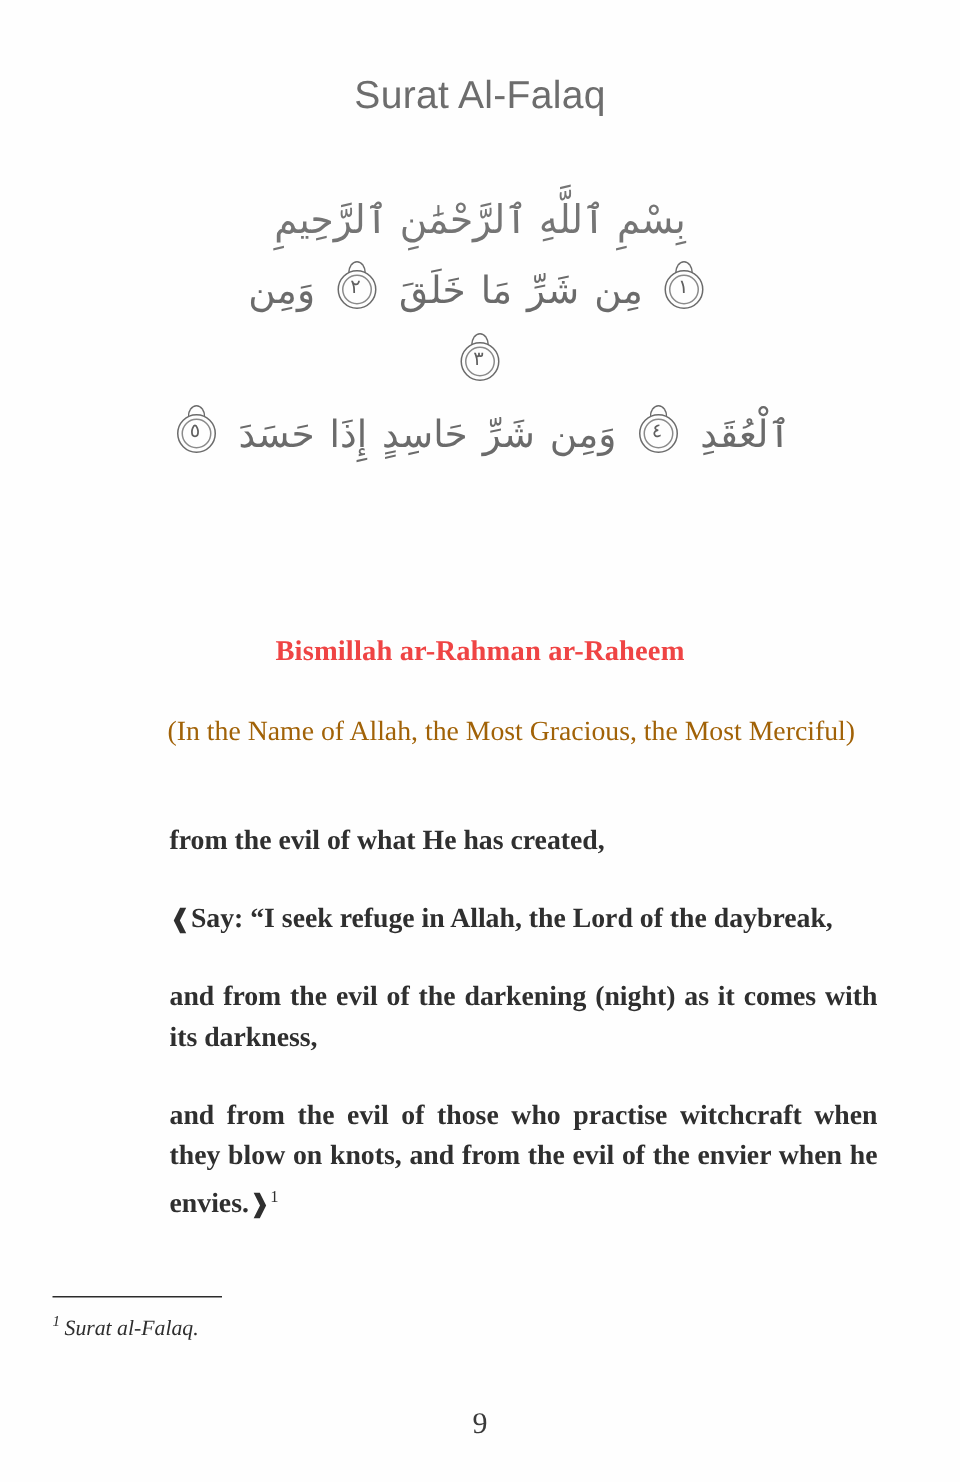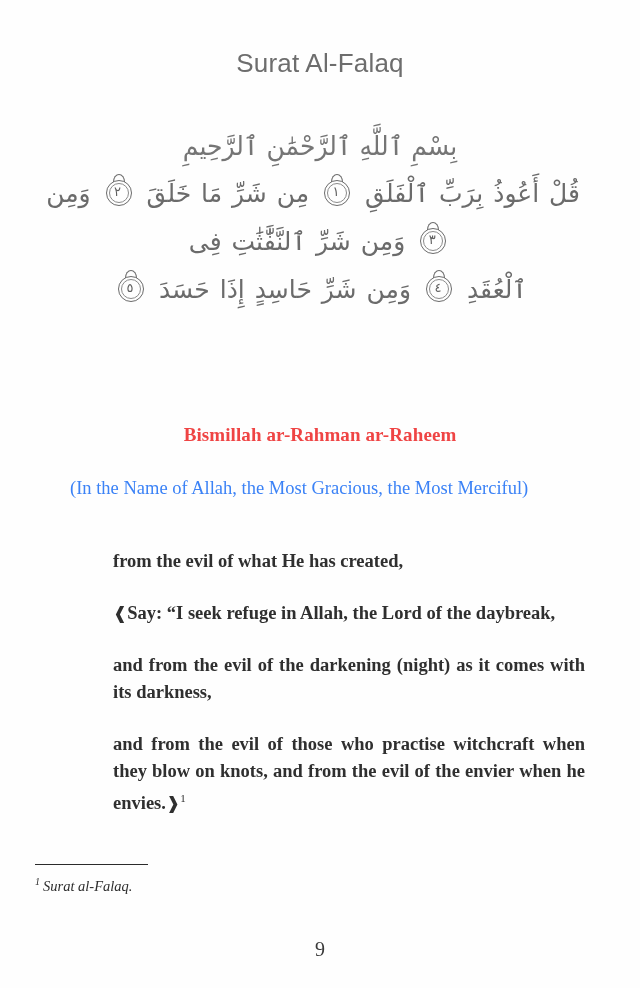--- a/index.html
+++ b/index.html
@@ -123,24 +123,24 @@
     color: #ef4444;
     letter-spacing: 0.1px;
   }
 
   
   .meaning {
     position: absolute;
     top: 473px;
     left: 70px;
     width: 500px;
-    text-align: left;
+    text-align: right;
     font-size: 18.5px;
     line-height: 30px;
-    color: #3b82f6;
+    color: #a16207;
   }
 
   
   .translation {
     position: absolute;
     top: 548px;
     left: 113px;
     width: 472px;
   }
   .verse-para {
@@ -207,42 +207,40 @@
 
   <div class="page-title">Surat Al-Falaq</div>
 
   <div class="arabic-block">
 
     <div class="bismillah-line">بِسْمِ ٱللَّهِ ٱلرَّحْمَٰنِ ٱلرَّحِيمِ</div>
 
     <div class="ayah-lines">
 
       <span class="ayah-line">
-        <span>قُلْ أَعُوذُ بِرَبِّ ٱلْفَلَقِ</span>
         <span class="ayah-mark">
           <span class="ring"></span>
           <span class="knot"></span>
           <span class="num">١</span>
         </span>
         <span>مِن شَرِّ مَا خَلَقَ</span>
         <span class="ayah-mark">
           <span class="ring"></span>
           <span class="knot"></span>
           <span class="num">٢</span>
         </span>
         <span>وَمِن</span>
       </span>
 
       <span class="ayah-line">
         <span class="ayah-mark">
           <span class="ring"></span>
           <span class="knot"></span>
           <span class="num">٣</span>
         </span>
-        <span>وَمِن شَرِّ ٱلنَّفَّٰثَٰتِ فِى</span>
       </span>
 
       <span class="ayah-line">
         <span>ٱلْعُقَدِ</span>
         <span class="ayah-mark">
           <span class="ring"></span>
           <span class="knot"></span>
           <span class="num">٤</span>
         </span>
         <span>وَمِن شَرِّ حَاسِدٍ إِذَا حَسَدَ</span>

